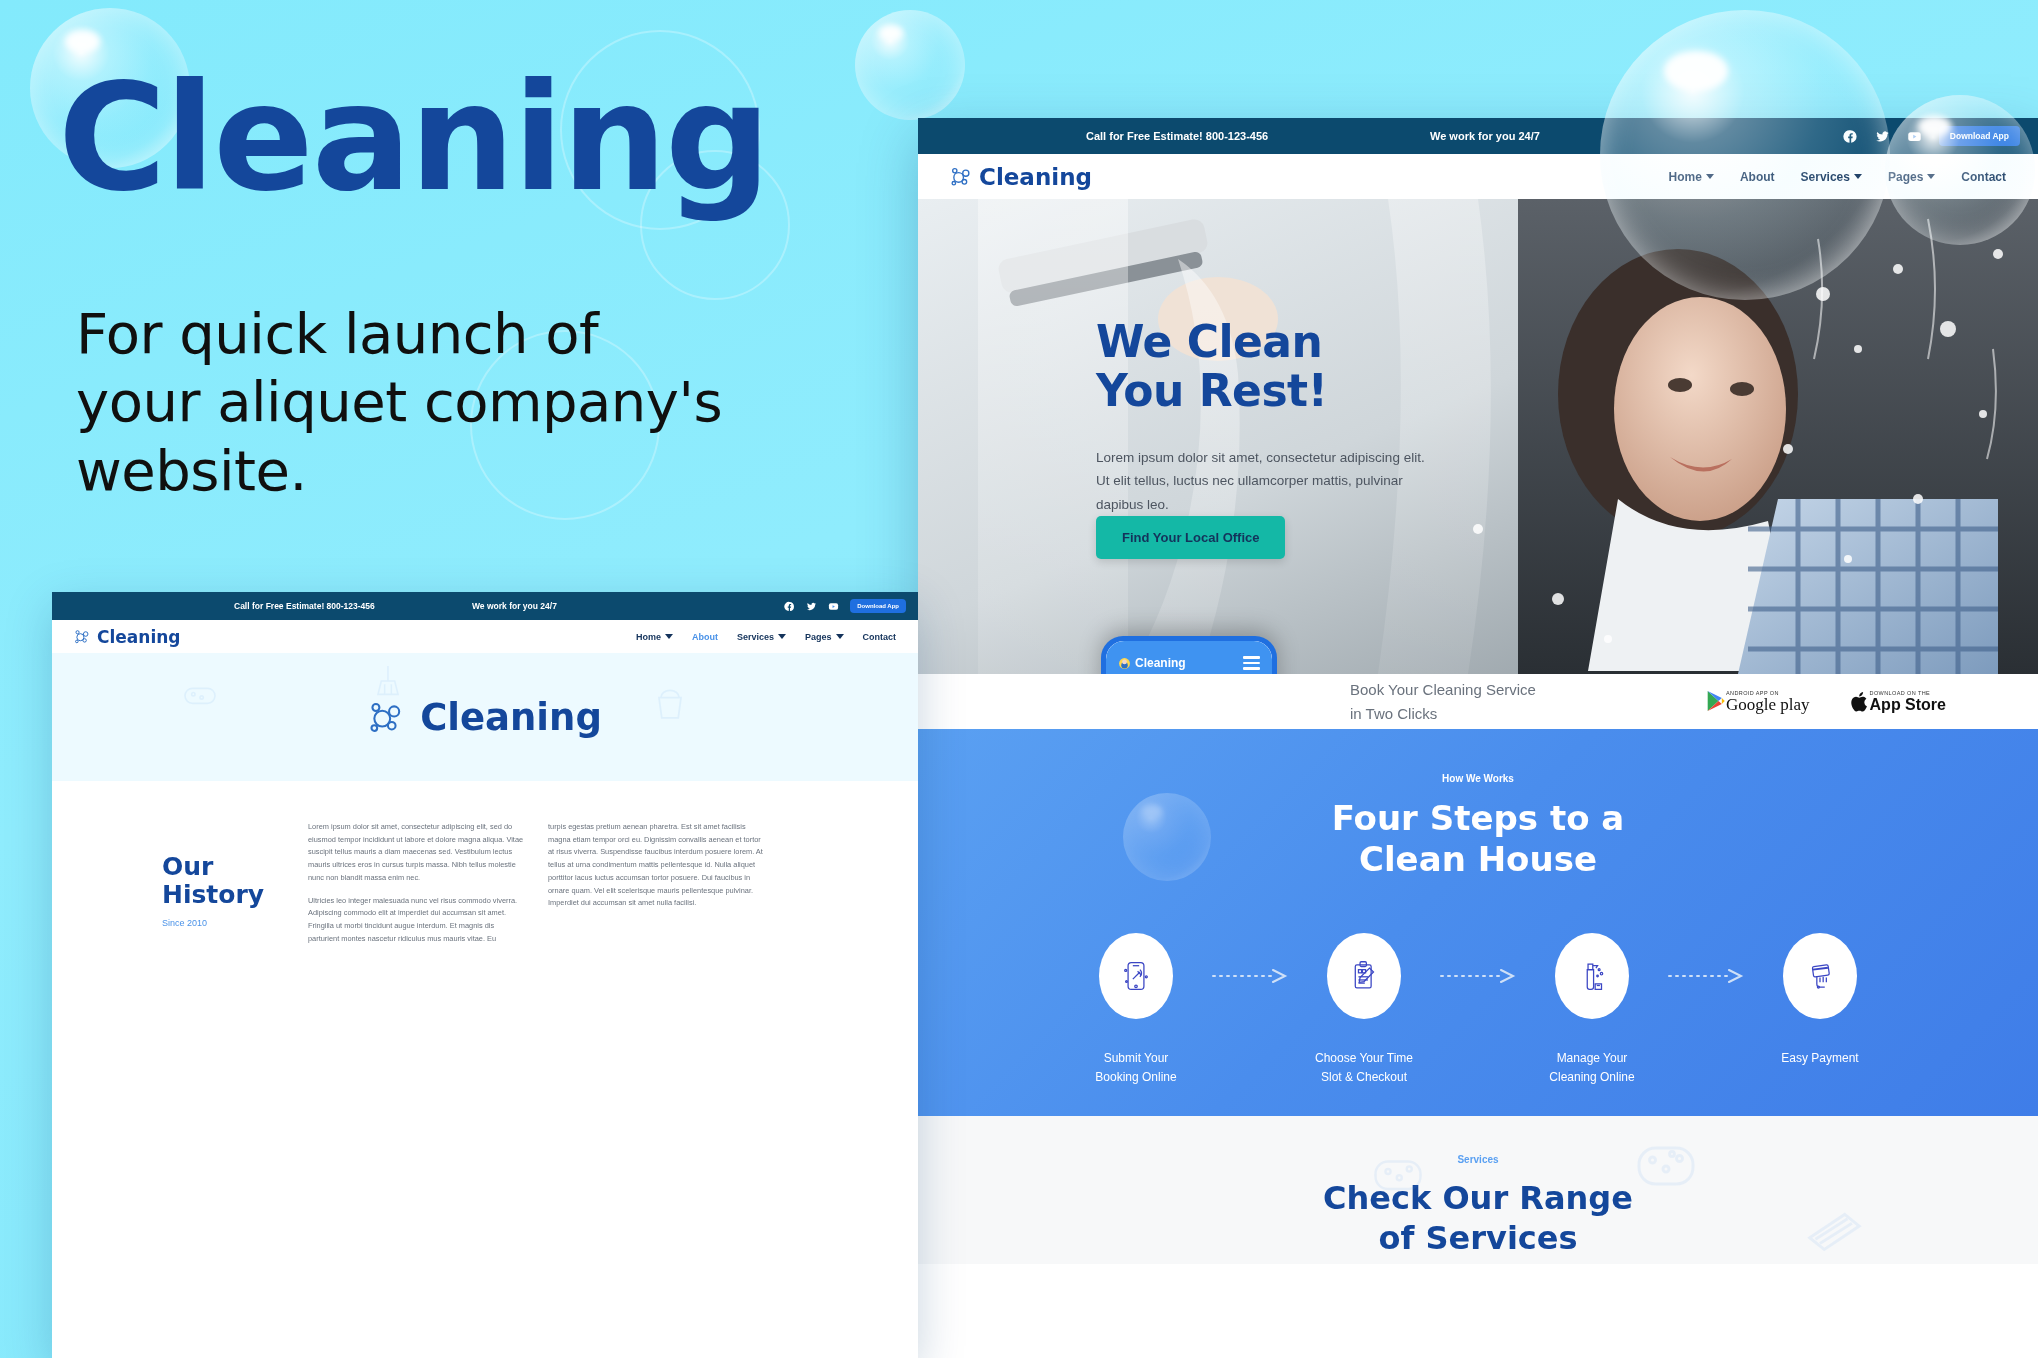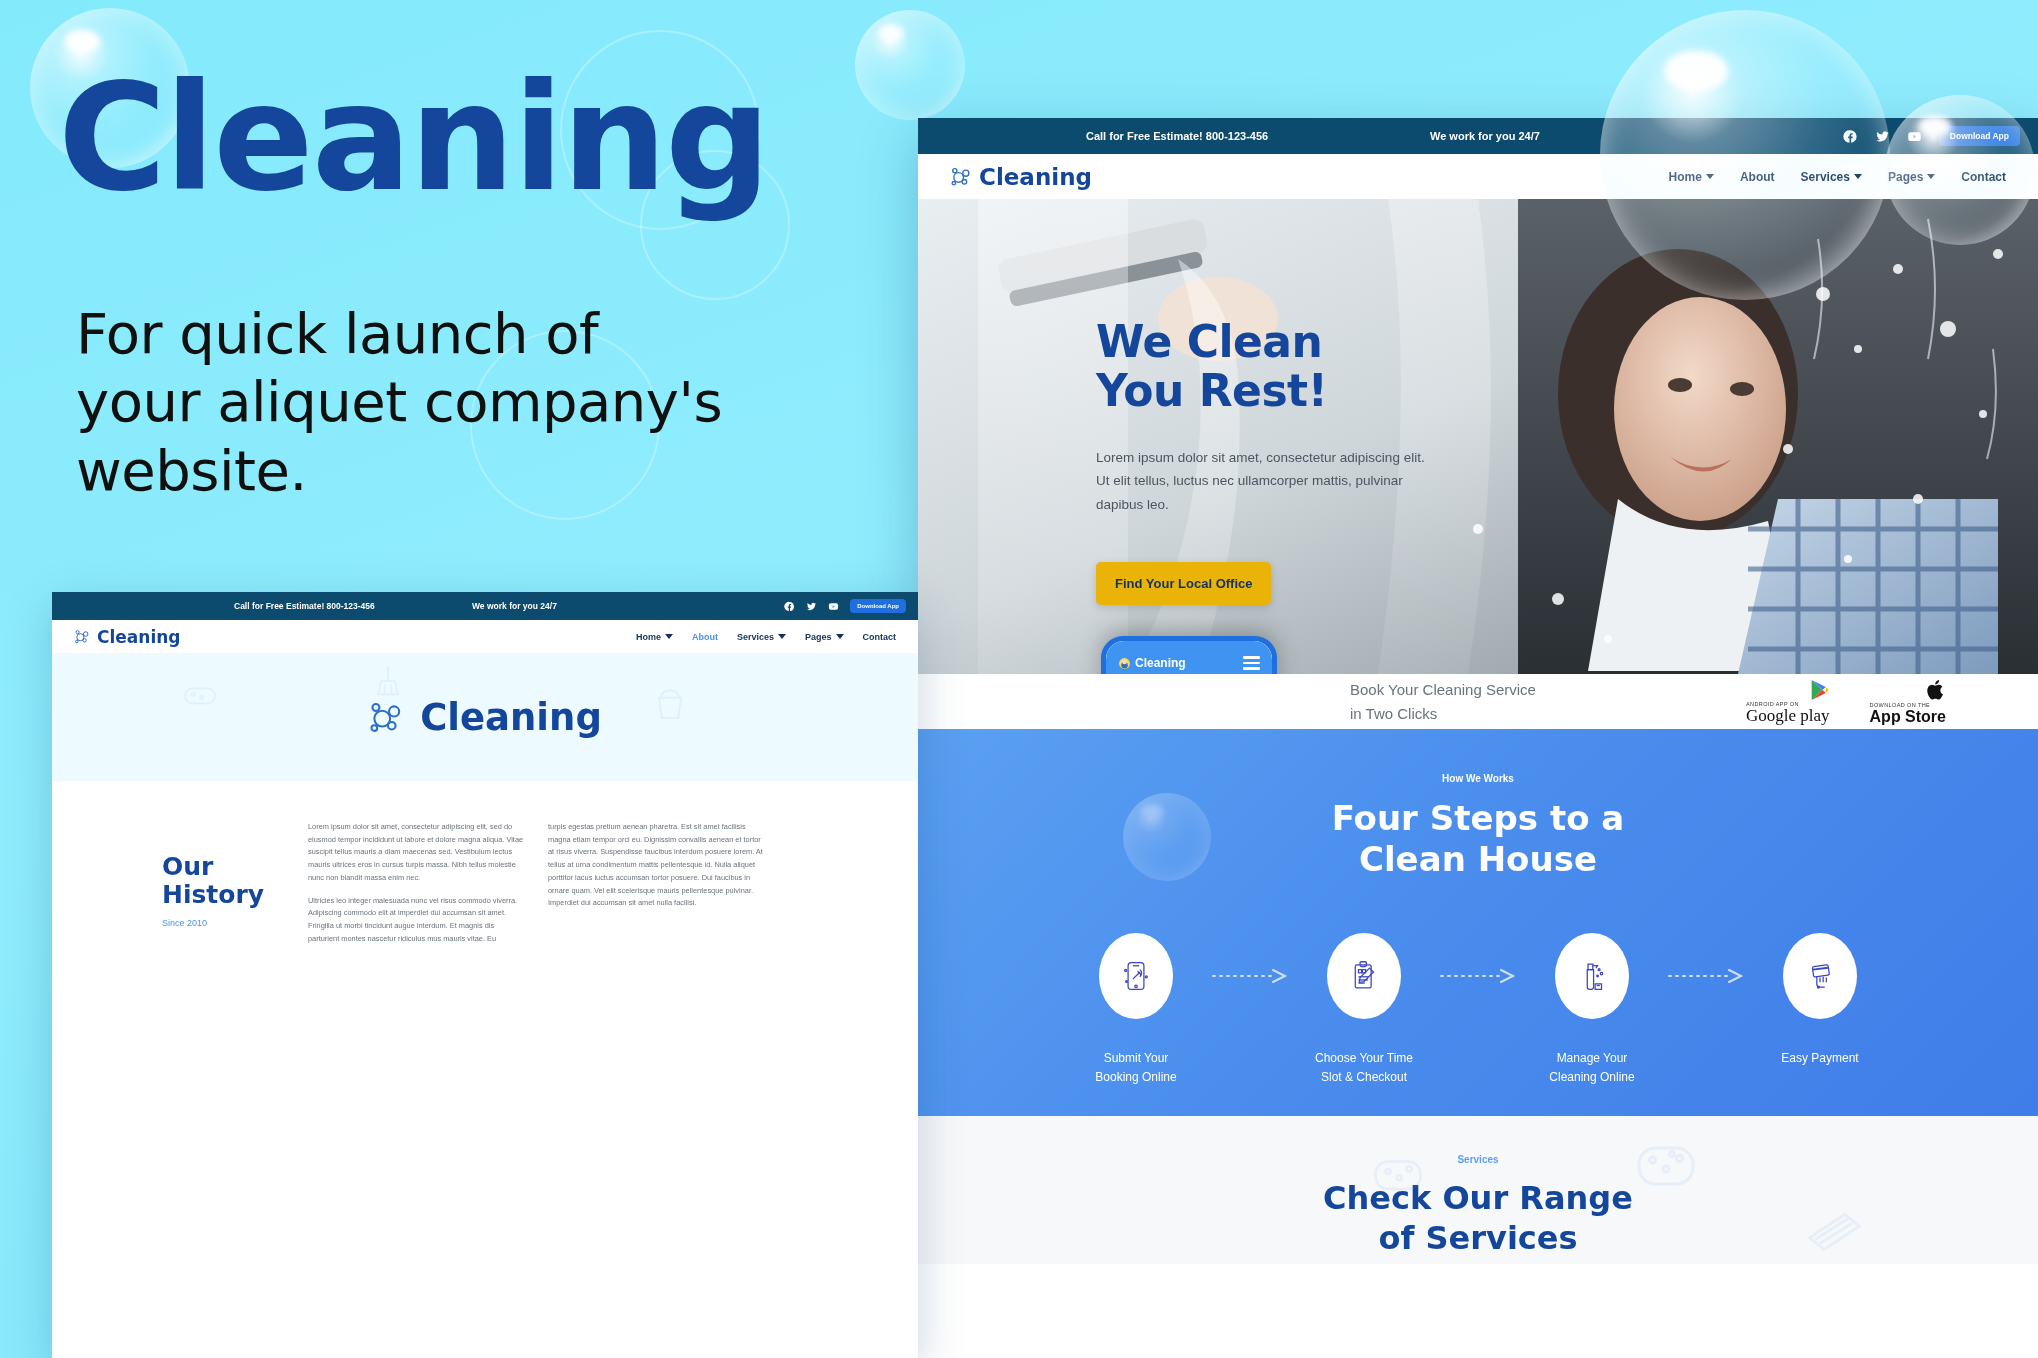--- a/index.html
+++ b/index.html
@@ -95,39 +95,39 @@
   #shotRight .logo .bubmark { width:23px; height:23px; }
   #shotRight .nav-links { gap:26px; font-size:12px; }
 
   
   #hero { position:relative; height:475px; overflow:hidden; background:#9aa3a8; }
   #heroPhoto { position:absolute; inset:0; }
   #hero .heroCopy { position:absolute; left:178px; top:118px; width:330px; z-index:5;}
   #hero h1 { font-size:44px; line-height:1.12; color:#14479b; font-weight:700; letter-spacing:-.5px;
              font-family:"DejaVu Sans",sans-serif;}
   #hero p  { margin-top:30px; font-size:13.5px; line-height:1.75; color:#4d5560; }
-  #hero .cta { margin-top:46px; display:inline-block; background:#eab308; color:#14335b;
-               font-size:13px; font-weight:700; padding:14px 19px; border-radius:5px;
+  #hero .cta { display:inline-block; background:#14b8a6; color:#14335b;
+               font-size:13px; font-weight:700; padding:14px 26px; border-radius:5px;
                box-shadow:0 3px 9px rgba(0,0,0,.14); }
 
   
   #phone { position:absolute; left:183px; top:437px; width:176px; height:210px; z-index:8;
            background:#1f6fe0; border-radius:22px 22px 0 0; padding:5px 5px 0 5px;
            box-shadow:0 -6px 22px rgba(0,0,0,.25); }
   #phone .screen { background:#fff; border-radius:18px 18px 0 0; height:100%; overflow:hidden; }
   #phone .ptop { background:#3f93f1; height:44px; display:flex; align-items:center; justify-content:space-between;
                  padding:0 12px; border-radius:18px 18px 0 0; position:relative;}
   #phone .ptop .plogo { color:#fff; font-weight:700; font-size:12px; display:flex; gap:4px; align-items:center;}
   #phone .burger span { display:block; width:17px; height:2.4px; background:#fff; margin:3px 0; border-radius:1px;}
 
   
   #appstrip { height:55px; background:#fff; display:flex; align-items:center; position:relative; }
   #appstrip .atext { position:absolute; left:432px; font-size:15px; line-height:1.55; color:#6a727d; }
   #appstrip .badges { position:absolute; right:92px; display:flex; align-items:center; gap:40px; }
-  .badge { display:flex; align-items:flex-end; gap:0; color:#111;flex-direction:column; }
+  .badge { display:flex; align-items:flex-start; gap:0; color:#111; }
   .badge .b-sub { font-size:5.5px; letter-spacing:.4px; text-transform:uppercase; display:block; color:#333;}
   .badge .b-main { font-size:16px; font-weight:700; line-height:1; }
   .badge.gp .b-main { font-family:"Liberation Serif", serif; font-weight:400; font-size:17px;}
 
   
   #steps { background:linear-gradient(135deg,#5aa0f2 0%, #4a8ded 45%, #3f7de8 100%); padding:44px 0 30px;
            position:relative; overflow:hidden; }
   #steps .eyebrow { text-align:center; color:#fff; font-size:10px; font-weight:700; }
   #steps h2 { text-align:center; color:#fff; font-size:34px; font-weight:700; line-height:1.22; margin-top:14px;
               font-family:"DejaVu Sans",sans-serif;}

